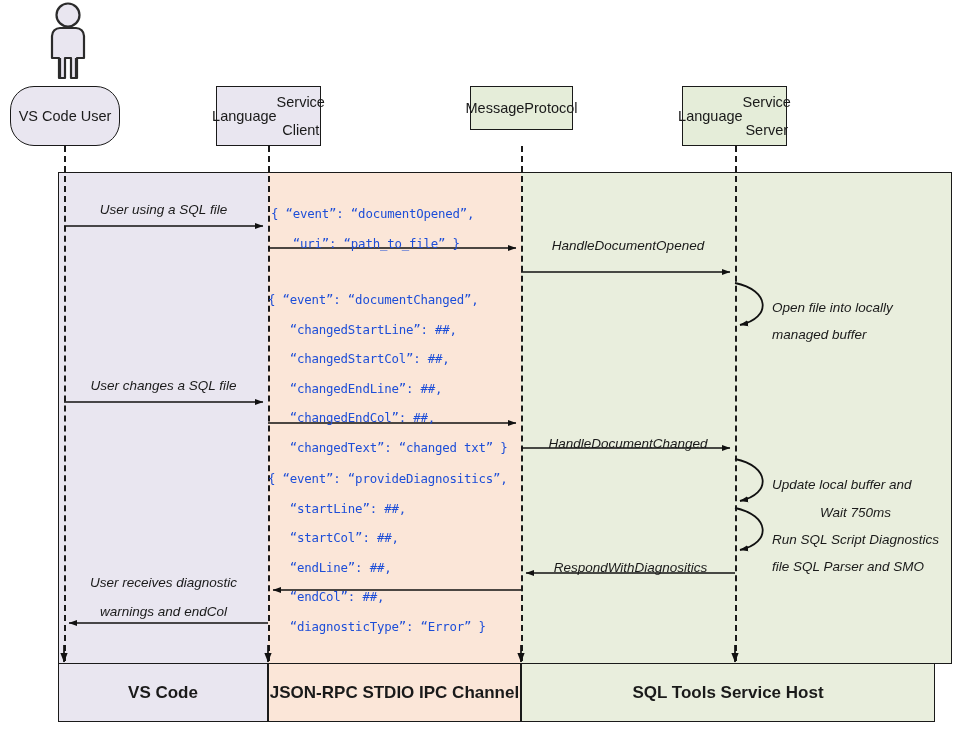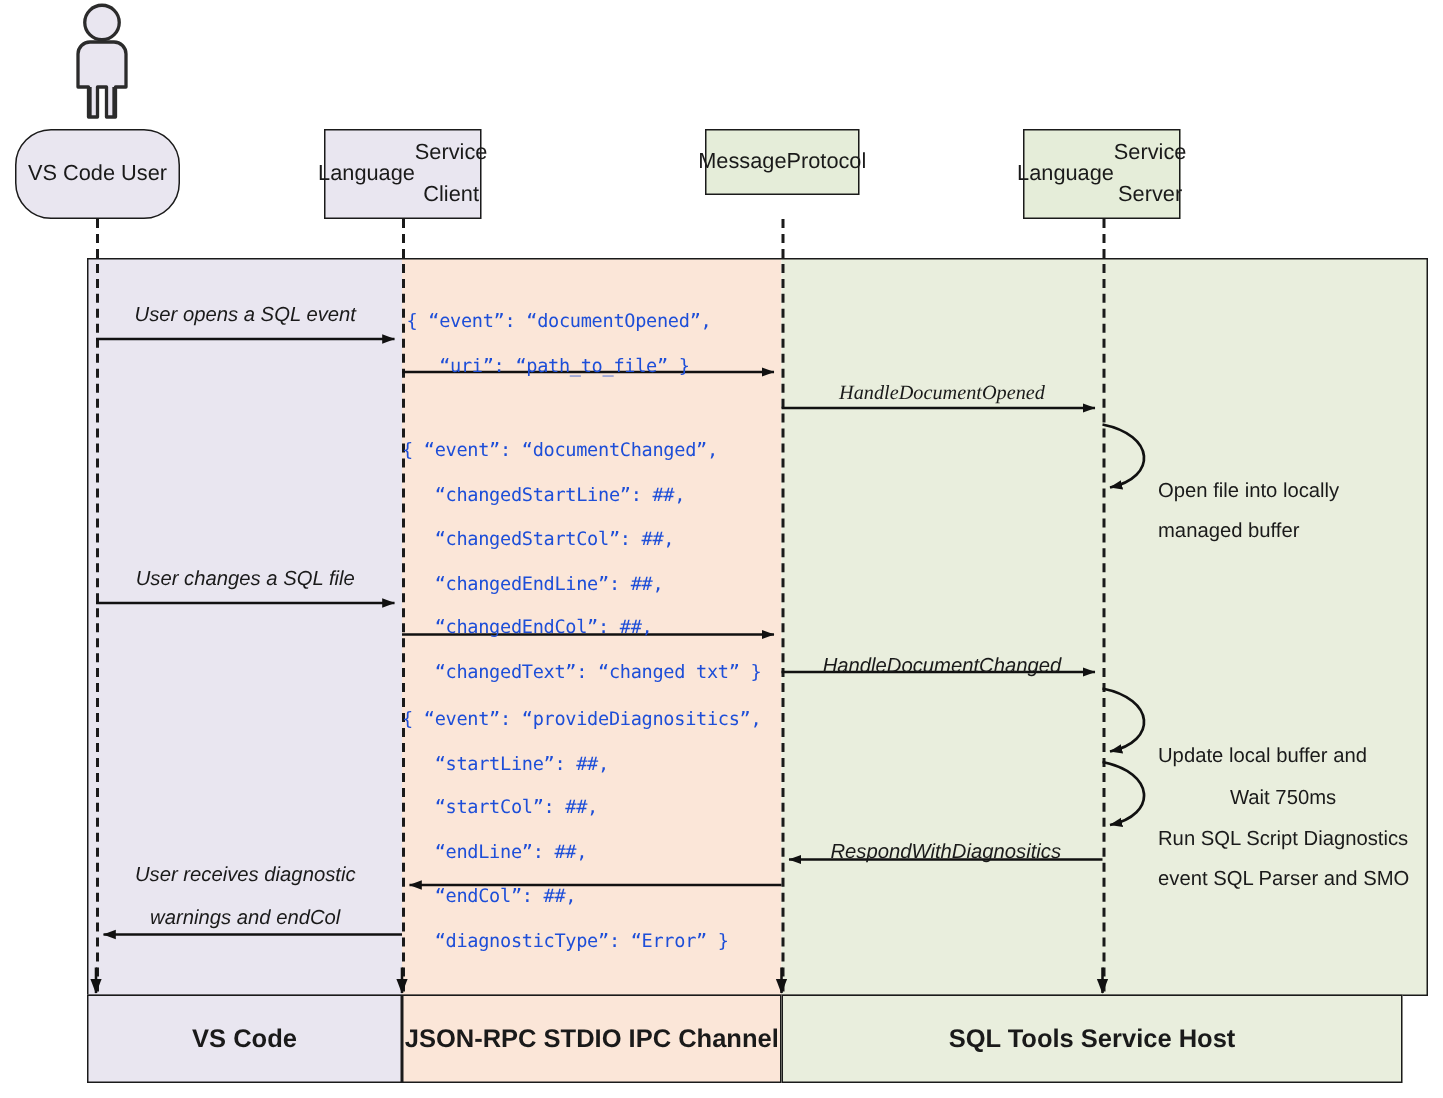--- a/index.html
+++ b/index.html
@@ -37,22 +37,22 @@
   
   .msglabel{position:absolute;font-style:italic;font-size:13.5px;
             white-space:nowrap;text-align:center;line-height:1.55;}
 
   
   .json{position:absolute;font-family:"DejaVu Sans Mono", monospace;
         font-size:12.4px;line-height:2.38;white-space:pre;color:#1d4ed8;
         letter-spacing:-0.2px;}
 
   
-  .note{position:absolute;font-size:13.5px;
-        line-height:2.25;white-space:nowrap;text-align:center;margin-top:19px;}
+  .note{position:absolute;font-style:italic;font-size:13.5px;
+        line-height:2.25;white-space:nowrap;text-align:center;}
 
   svg.overlay{position:absolute;left:0;top:0;width:962px;height:732px;
               pointer-events:none;}
 </style>
 </head>
 <body>
 
 <div id="stage">
 
   <div class="band lav abs" style="left:58px;top:172px;width:210px;height:492px;"></div>
@@ -128,28 +128,28 @@
     <line x1="521" y1="590" x2="273" y2="590" stroke="#111" stroke-width="1.7" marker-end="url(#ahL)"></line>
 
     <line x1="268" y1="623" x2="69" y2="623" stroke="#111" stroke-width="1.7" marker-end="url(#ahL)"></line>
 
     <line x1="64" y1="645" x2="64" y2="662" stroke="#111" stroke-width="1.7" marker-end="url(#ahD)"></line>
     <line x1="268" y1="645" x2="268" y2="662" stroke="#111" stroke-width="1.7" marker-end="url(#ahD)"></line>
     <line x1="521" y1="645" x2="521" y2="662" stroke="#111" stroke-width="1.7" marker-end="url(#ahD)"></line>
     <line x1="735" y1="645" x2="735" y2="662" stroke="#111" stroke-width="1.7" marker-end="url(#ahD)"></line>
   </svg>
 
-  <div class="msglabel" style="left:64px;top:200px;width:199px;">User opens a SQL event</div>
+  <div class="msglabel" style="left:64px;top:200px;width:199px;">User using a SQL file</div>
 
   <div class="msglabel" style="left:64px;top:376px;width:199px;">User changes a SQL file</div>
 
   <div class="msglabel" style="left:64px;top:573px;width:199px;">User receives diagnostic</div>
   <div class="msglabel" style="left:64px;top:602px;width:199px;">warnings and endCol</div>
 
-  <div class="msglabel" style="left:526px;top:252px;width:204px;font-family:Liberation Serif, serif;">HandleDocumentOpened</div>
+  <div class="msglabel" style="left:526px;top:236px;width:204px;">HandleDocumentOpened</div>
 
   <div class="msglabel" style="left:526px;top:434px;width:204px;">HandleDocumentChanged</div>
 
   <div class="msglabel" style="left:526px;top:558px;width:209px;">RespondWithDiagnositics</div>
 
   <div class="json" style="left:271px;top:199px;">{ “event”: “documentOpened”,
    “uri”: “path_to_file” }</div>
 
   <div class="json" style="left:268px;top:285px;">{ “event”: “documentChanged”,
    “changedStartLine”: ##,
@@ -165,21 +165,21 @@
    “endCol”: ##,
    “diagnosticType”: “Error” }</div>
 
   <div class="note" style="left:772px;top:293px;">Open file into locally</div>
   <div class="note" style="left:772px;top:320px;">managed buffer</div>
 
   <div class="note" style="left:772px;top:470px;">Update local buffer and</div>
   <div class="note" style="left:820px;top:498px;">Wait 750ms</div>
 
   <div class="note" style="left:772px;top:525px;">Run SQL Script Diagnostics</div>
-  <div class="note" style="left:772px;top:552px;">event SQL Parser and SMO</div>
+  <div class="note" style="left:772px;top:552px;">file SQL Parser and SMO</div>
 
   <div class="legend lav" style="left:58px;top:663px;width:210px;height:59px;">
     <span>VS Code</span>
   </div>
   <div class="legend pch" style="left:268px;top:663px;width:253px;height:59px;">
     <span>JSON-RPC STDIO IPC Channel</span>
   </div>
   <div class="legend grn" style="left:521px;top:663px;width:414px;height:59px;">
     <span>SQL Tools Service Host</span>
   </div>

